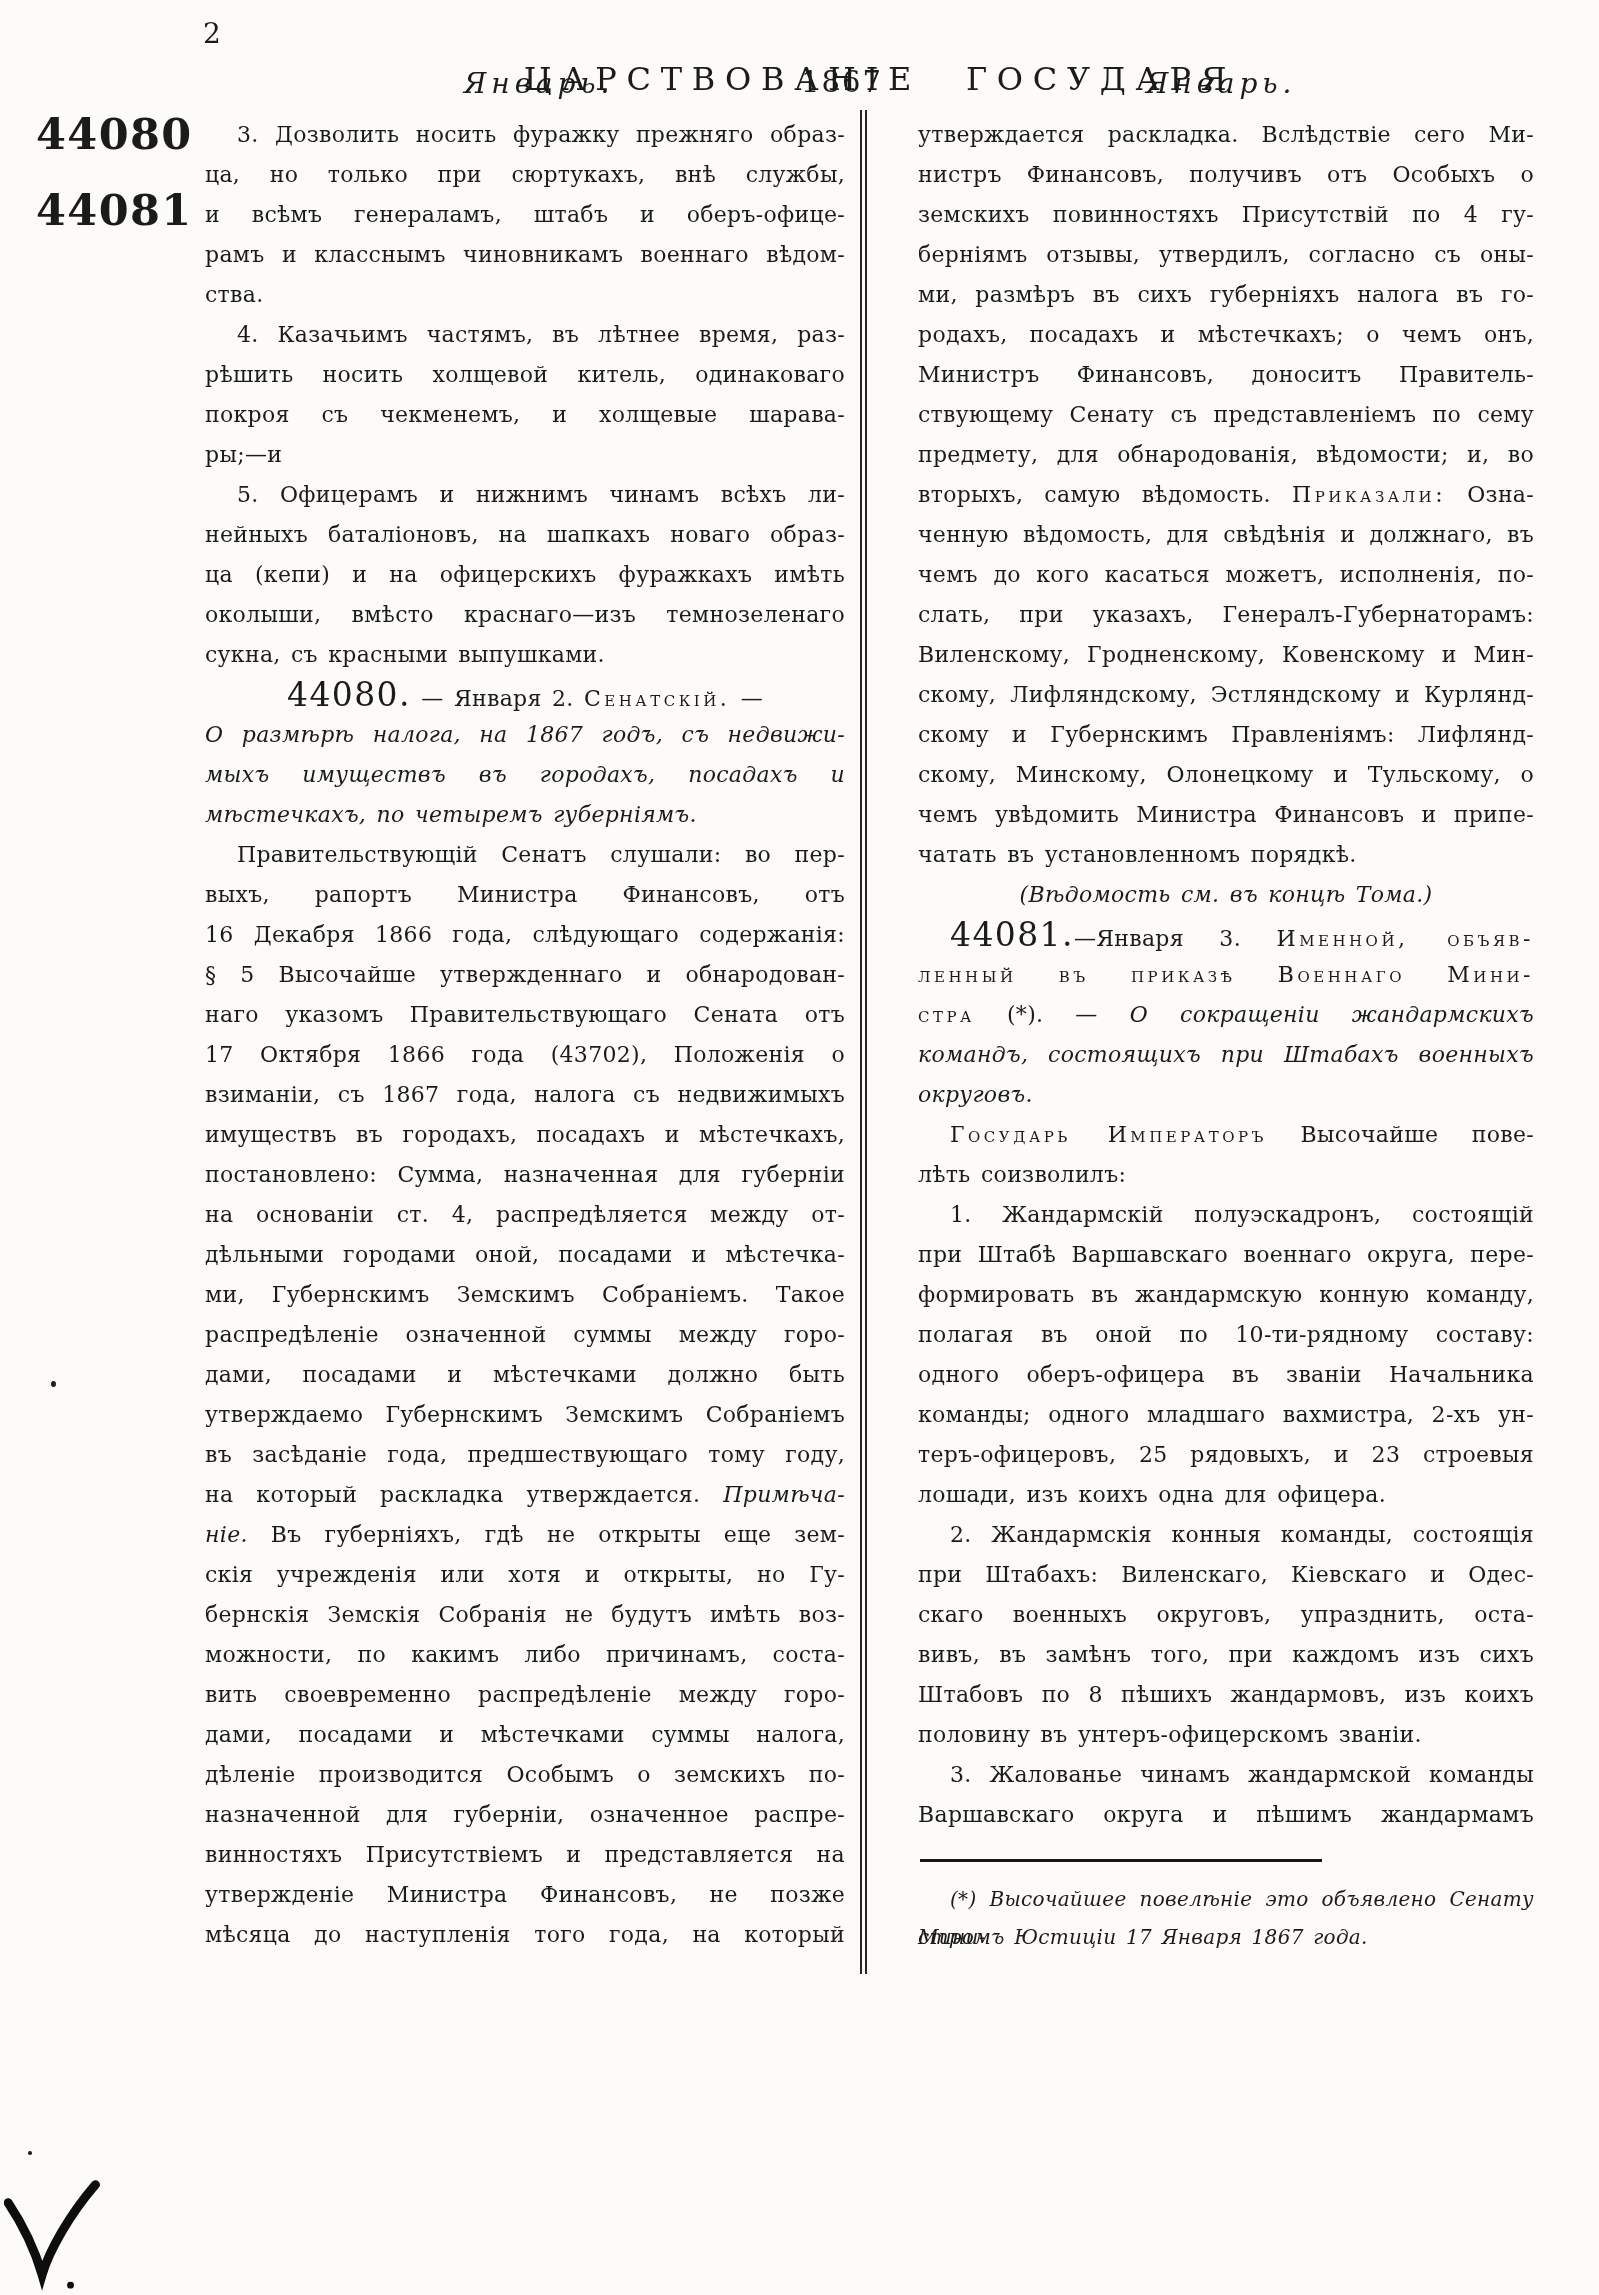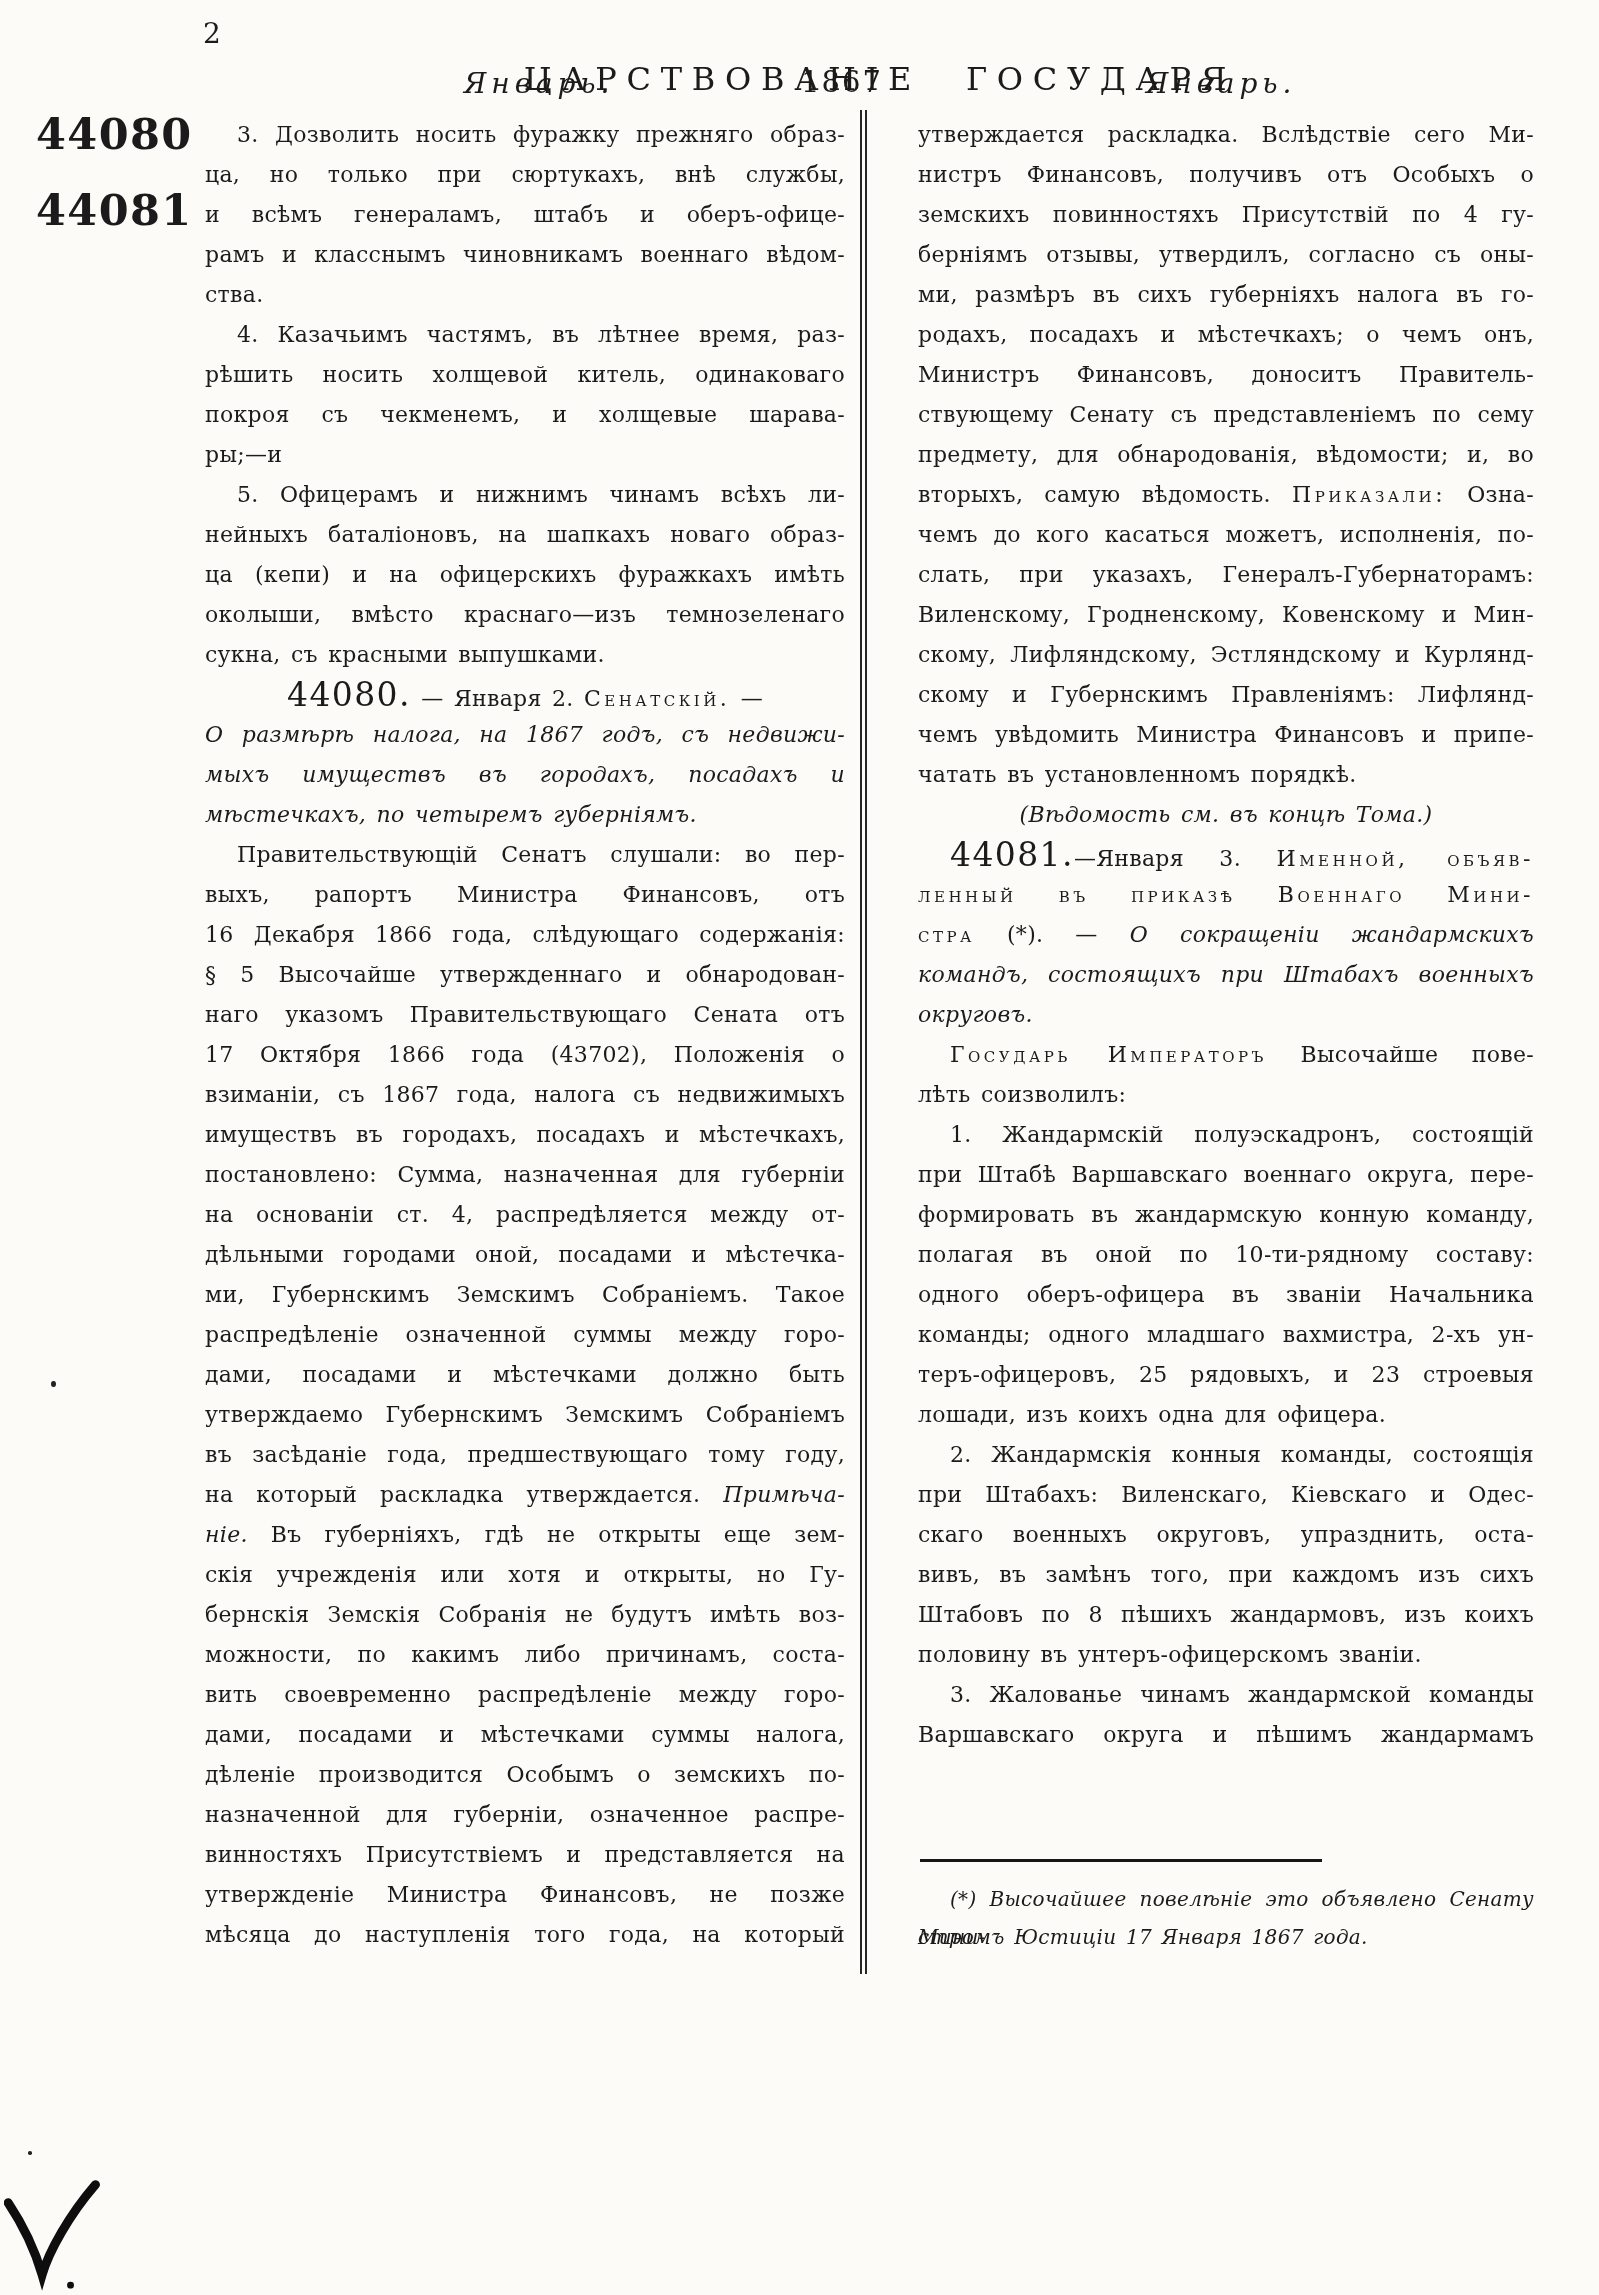--- a/index.html
+++ b/index.html
@@ -99,25 +99,27 @@
     <div class="tline al-j"><span class="seg-n">утверждается раскладка. Вслѣдствіе сего Ми-</span></div>
     <div class="tline al-j"><span class="seg-n">нистръ Финансовъ, получивъ отъ Особыхъ о</span></div>
     <div class="tline al-j"><span class="seg-n">земскихъ повинностяхъ Присутствій по 4 гу-</span></div>
     <div class="tline al-j"><span class="seg-n">берніямъ отзывы, утвердилъ, согласно съ оны-</span></div>
     <div class="tline al-j"><span class="seg-n">ми, размѣръ въ сихъ губерніяхъ налога въ го-</span></div>
     <div class="tline al-j"><span class="seg-n">родахъ, посадахъ и мѣстечкахъ; о чемъ онъ,</span></div>
     <div class="tline al-j"><span class="seg-n">Министръ Финансовъ, доноситъ Правитель-</span></div>
     <div class="tline al-j"><span class="seg-n">ствующему Сенату съ представленіемъ по сему</span></div>
     <div class="tline al-j"><span class="seg-n">предмету, для обнародованія, вѣдомости; и, во</span></div>
     <div class="tline al-j"><span class="seg-n">вторыхъ, самую вѣдомость. </span><span class="seg-sc">Приказали:</span><span class="seg-n"> Озна-</span></div>
+    <div class="tline al-j"><span class="seg-n">ченную вѣдомость, для свѣдѣнія и должнаго, въ</span></div>
     <div class="tline al-j"><span class="seg-n">чемъ до кого касаться можетъ, исполненія, по-</span></div>
     <div class="tline al-j"><span class="seg-n">слать, при указахъ, Генералъ-Губернаторамъ:</span></div>
     <div class="tline al-j"><span class="seg-n">Виленскому, Гродненскому, Ковенскому и Мин-</span></div>
     <div class="tline al-j"><span class="seg-n">скому, Лифляндскому, Эстляндскому и Курлянд-</span></div>
     <div class="tline al-j"><span class="seg-n">скому и Губернскимъ Правленіямъ: Лифлянд-</span></div>
+    <div class="tline al-j"><span class="seg-n">скому, Минскому, Олонецкому и Тульскому, о</span></div>
     <div class="tline al-j"><span class="seg-n">чемъ увѣдомить Министра Финансовъ и припе-</span></div>
     <div class="tline al-l"><span class="seg-n">чатать въ установленномъ порядкѣ.</span></div>
     <div class="tline al-c"><span class="seg-i">(Вѣдомость см. въ концѣ Тома.)</span></div>
     <div class="tline al-j ind"><span class="seg-b">44081.</span><span class="seg-n">—Января 3. </span><span class="seg-sc">Именной, объяв-</span></div>
     <div class="tline al-j"><span class="seg-sc">ленный въ приказѣ Военнаго Мини-</span></div>
     <div class="tline al-j"><span class="seg-sc">стра</span><span class="seg-n"> (*). — </span><span class="seg-i">О сокращеніи жандармскихъ</span></div>
     <div class="tline al-j"><span class="seg-i">командъ, состоящихъ при Штабахъ военныхъ</span></div>
     <div class="tline al-l"><span class="seg-i">округовъ.</span></div>
     <div class="tline al-j ind"><span class="seg-sc">Государь Императоръ</span><span class="seg-n"> Высочайше пове-</span></div>
     <div class="tline al-l"><span class="seg-n">лѣть соизволилъ:</span></div>

